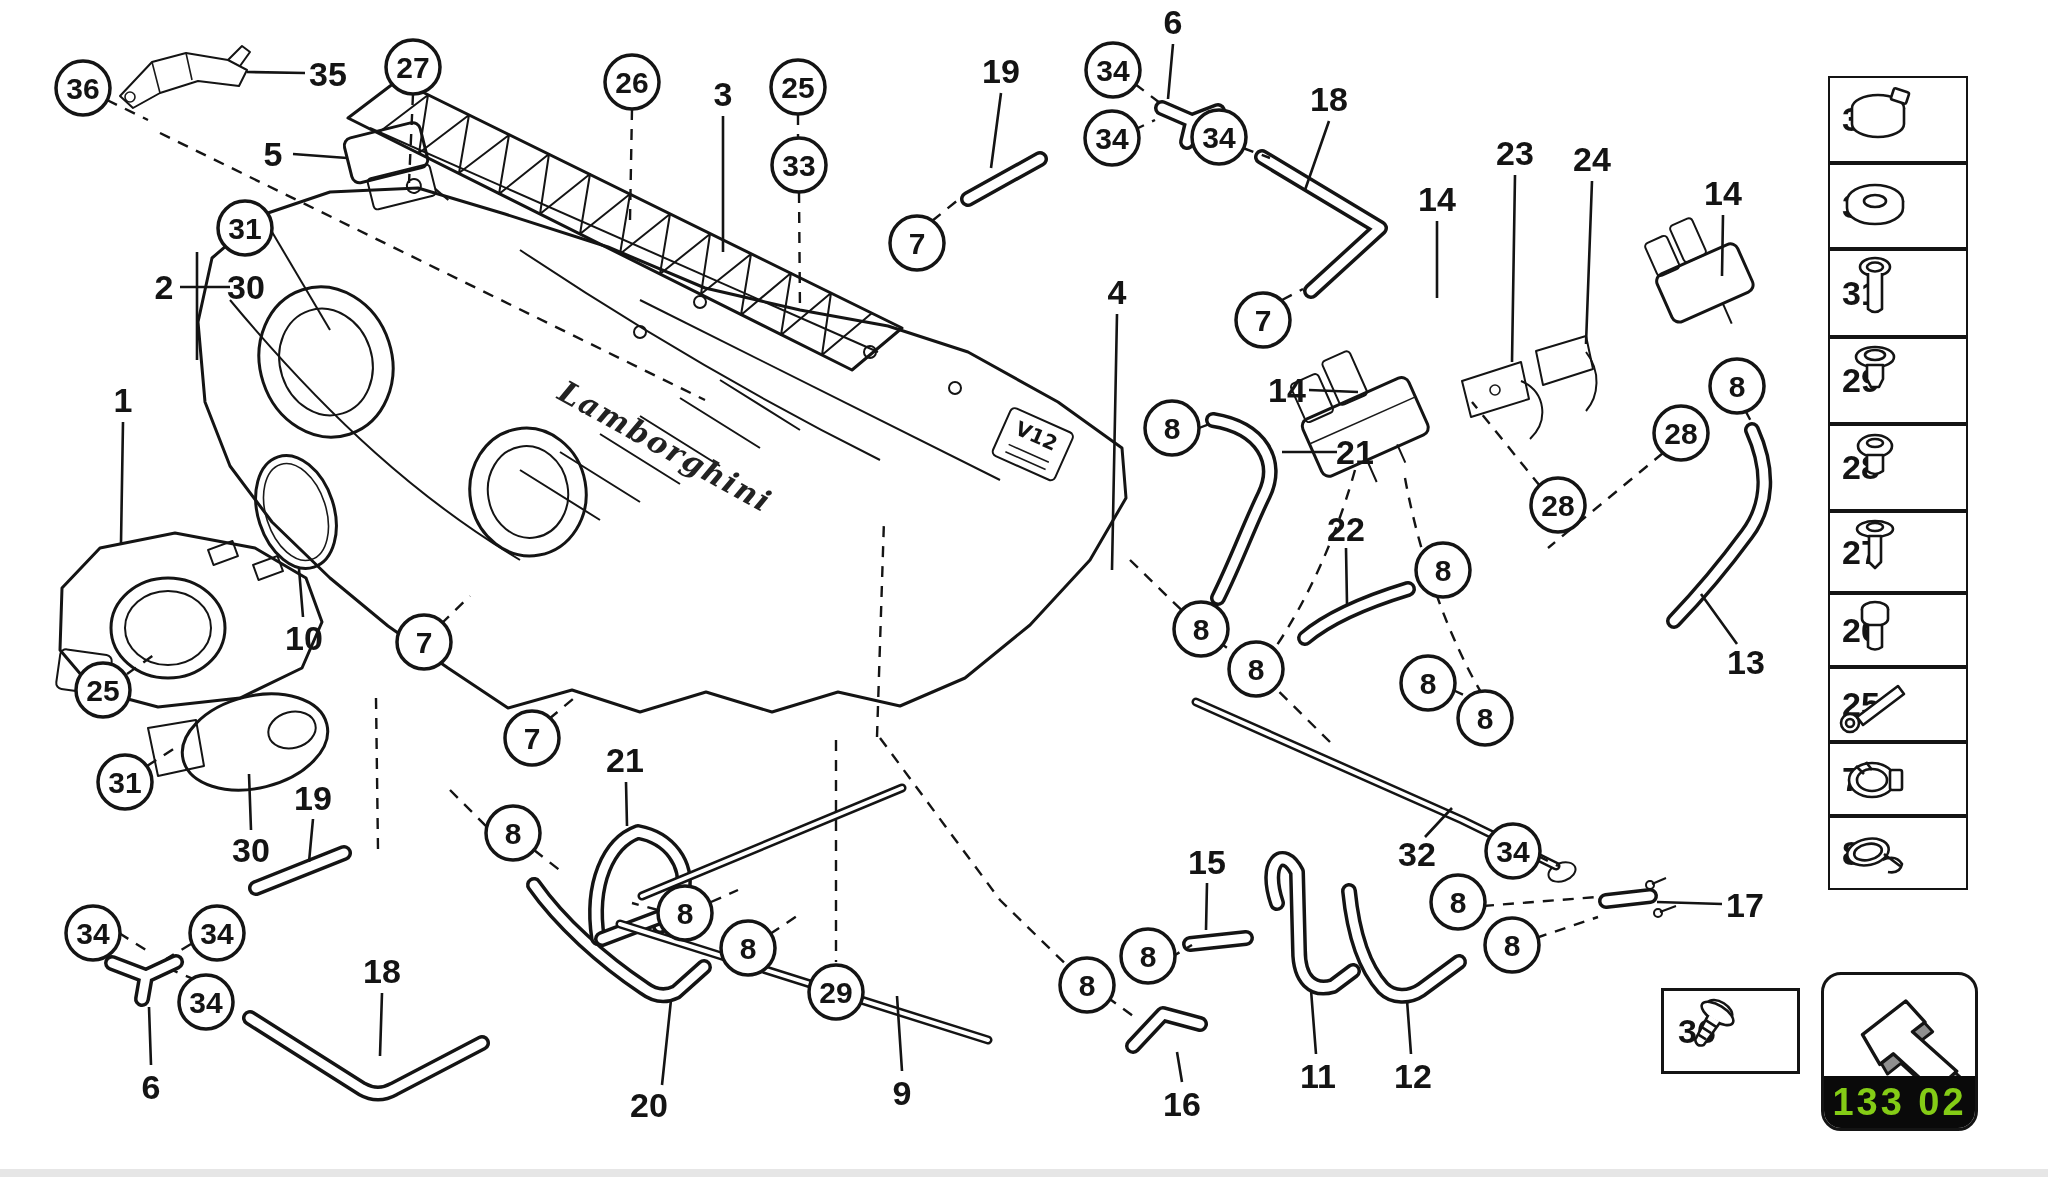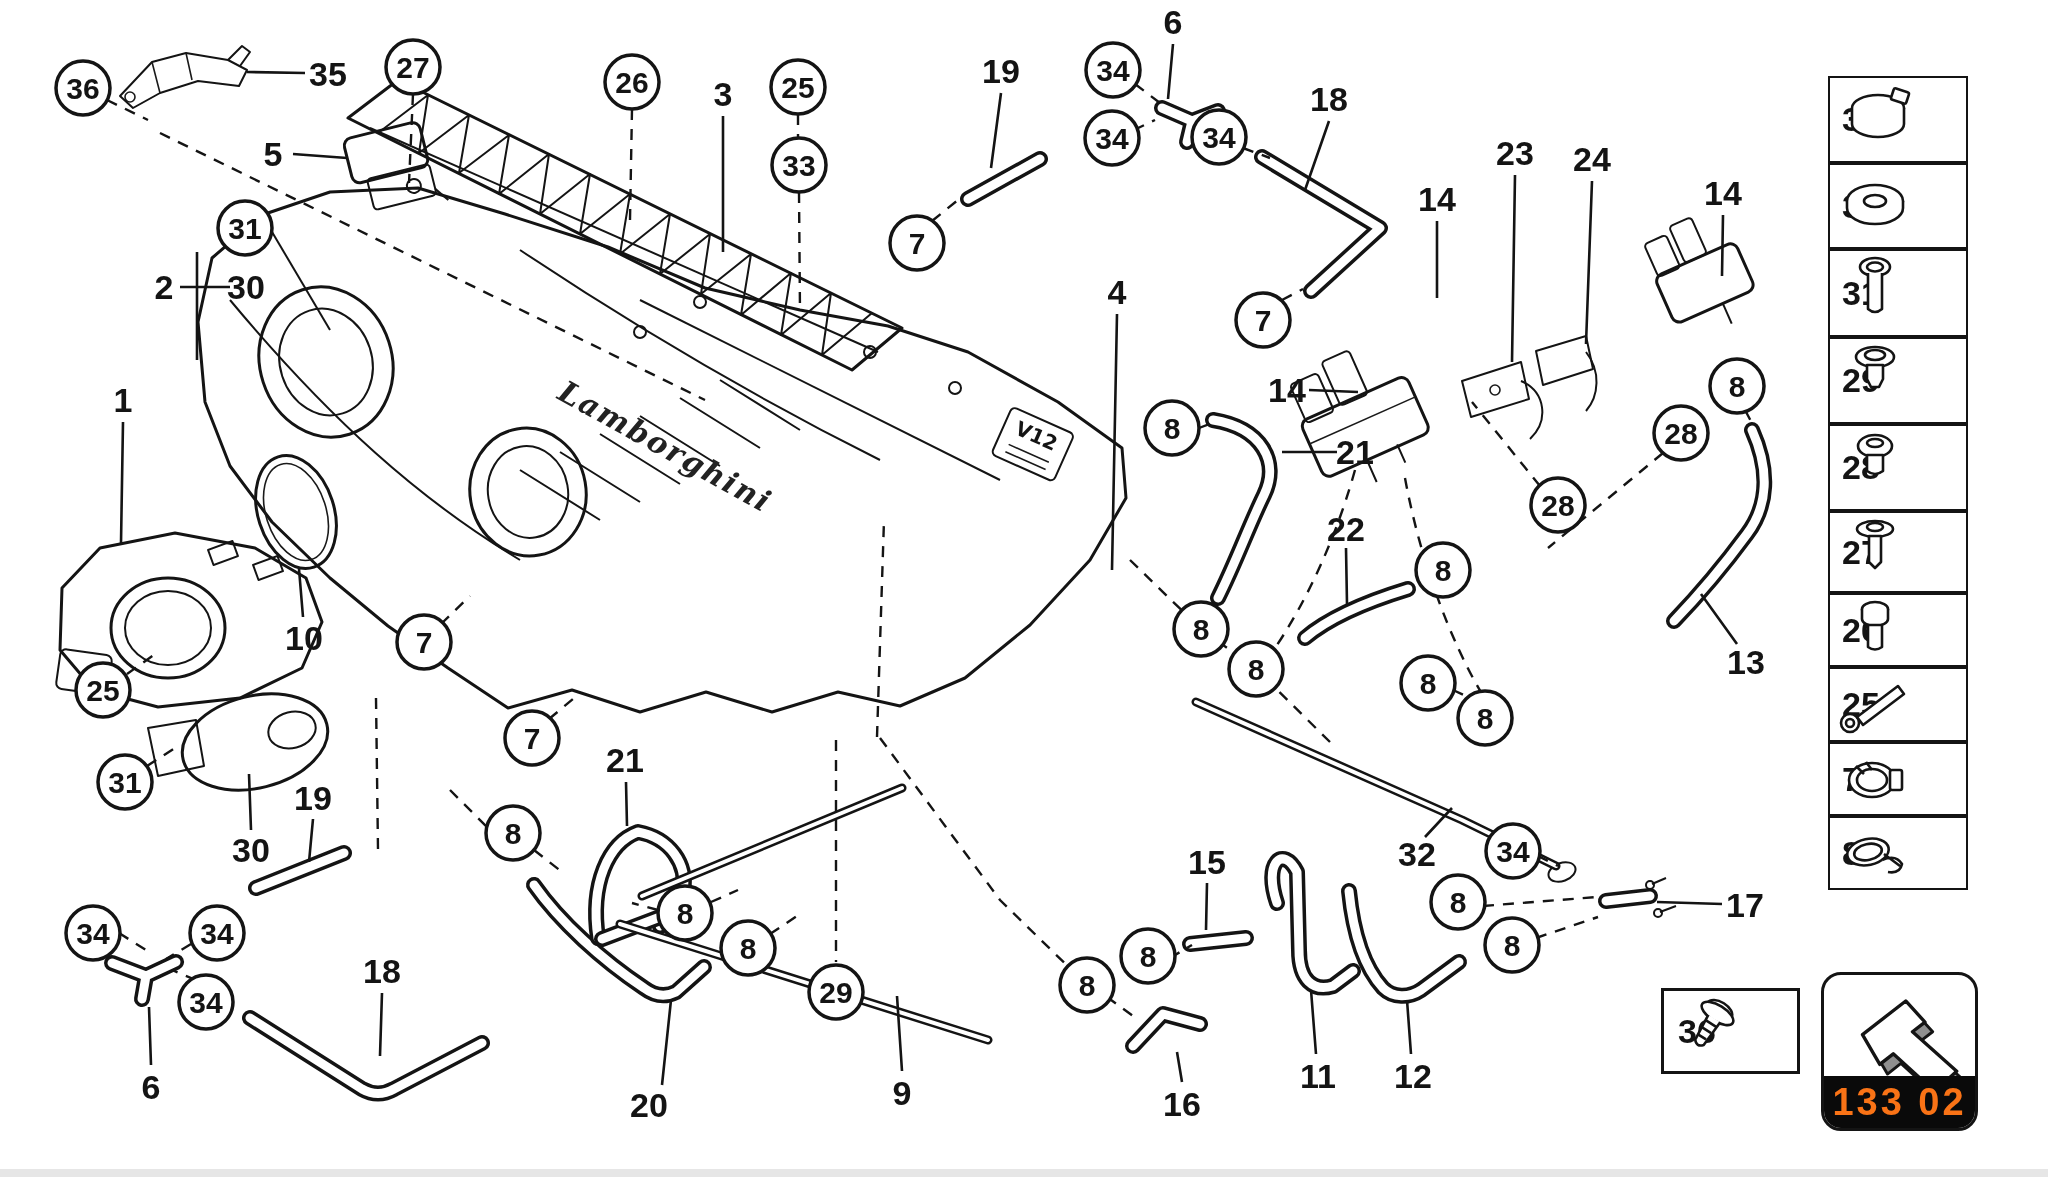--- a/index.html
+++ b/index.html
@@ -29,21 +29,21 @@
 
   .extra-box{position:absolute;background:#fff;border:3px solid #141414;box-sizing:border-box;
              display:flex;align-items:center;}
   .extra-num{font-weight:700;font-size:34px;margin-left:14px;}
 
   .nav-box{position:absolute;background:#fff;border:3px solid #141414;border-radius:20px;
            box-sizing:border-box;overflow:hidden;cursor:pointer;}
   .nav-arrow{position:absolute;left:0;top:0;width:100%;height:66%;}
   .nav-bar{position:absolute;left:0;bottom:0;width:100%;height:52px;background:#0a0a0a;
            display:flex;align-items:center;justify-content:center;}
-  .nav-label{color:#f97316;font-weight:700;font-size:38px;letter-spacing:3px;}
+  .nav-label{color:#84cc16;font-weight:700;font-size:38px;letter-spacing:3px;}
   .bottom-strip{position:absolute;left:0;bottom:0;width:100%;height:8px;background:#e6e6e6;}
 </style>
 </head>
 <body>
 
 <div class="stage">
 
   <svg width="2048" height="1177" viewBox="0 0 2048 1177">
 
     <g>

